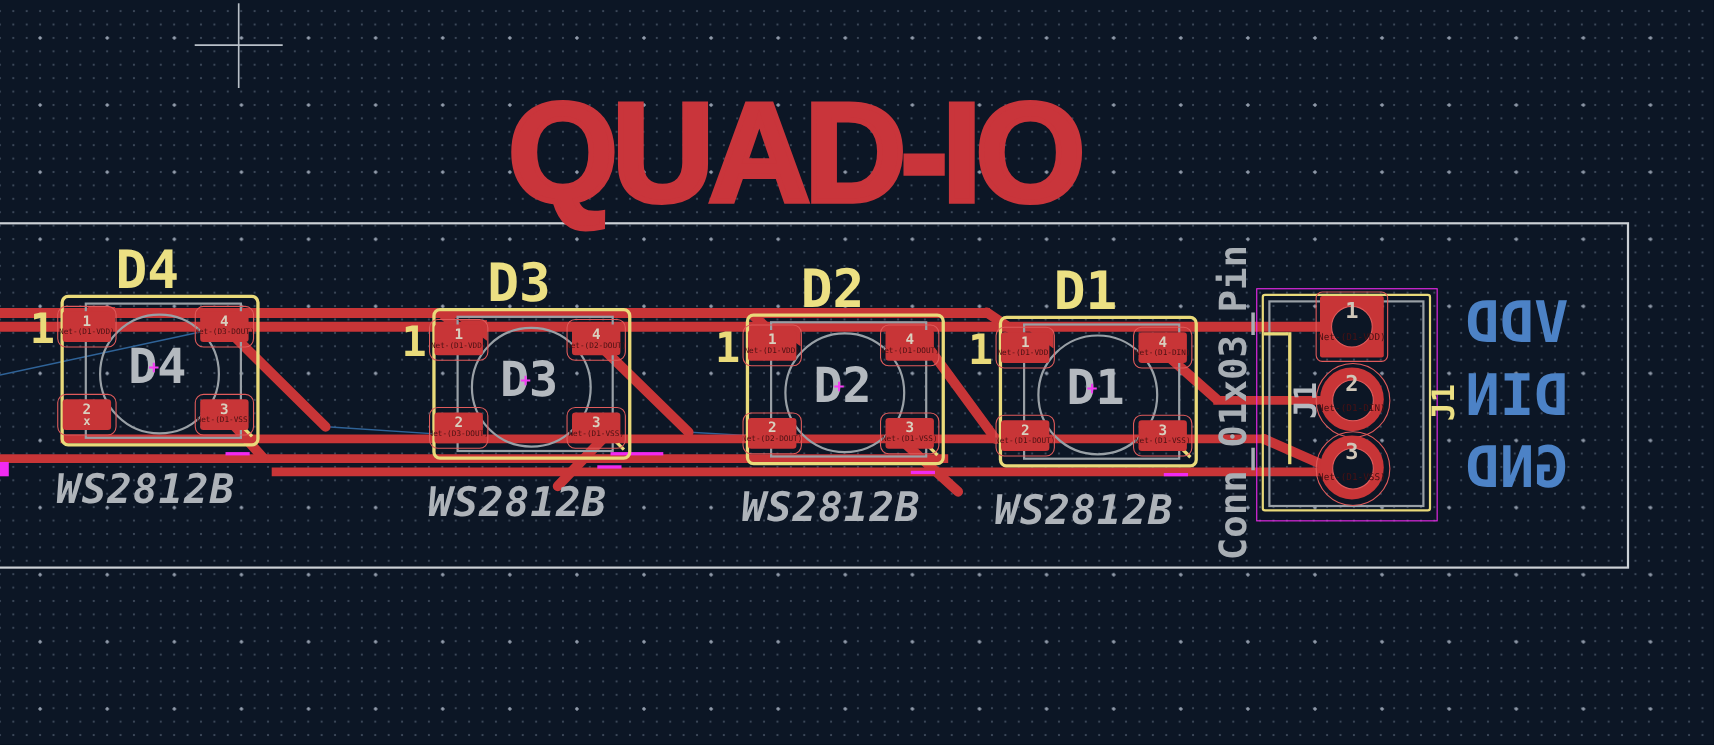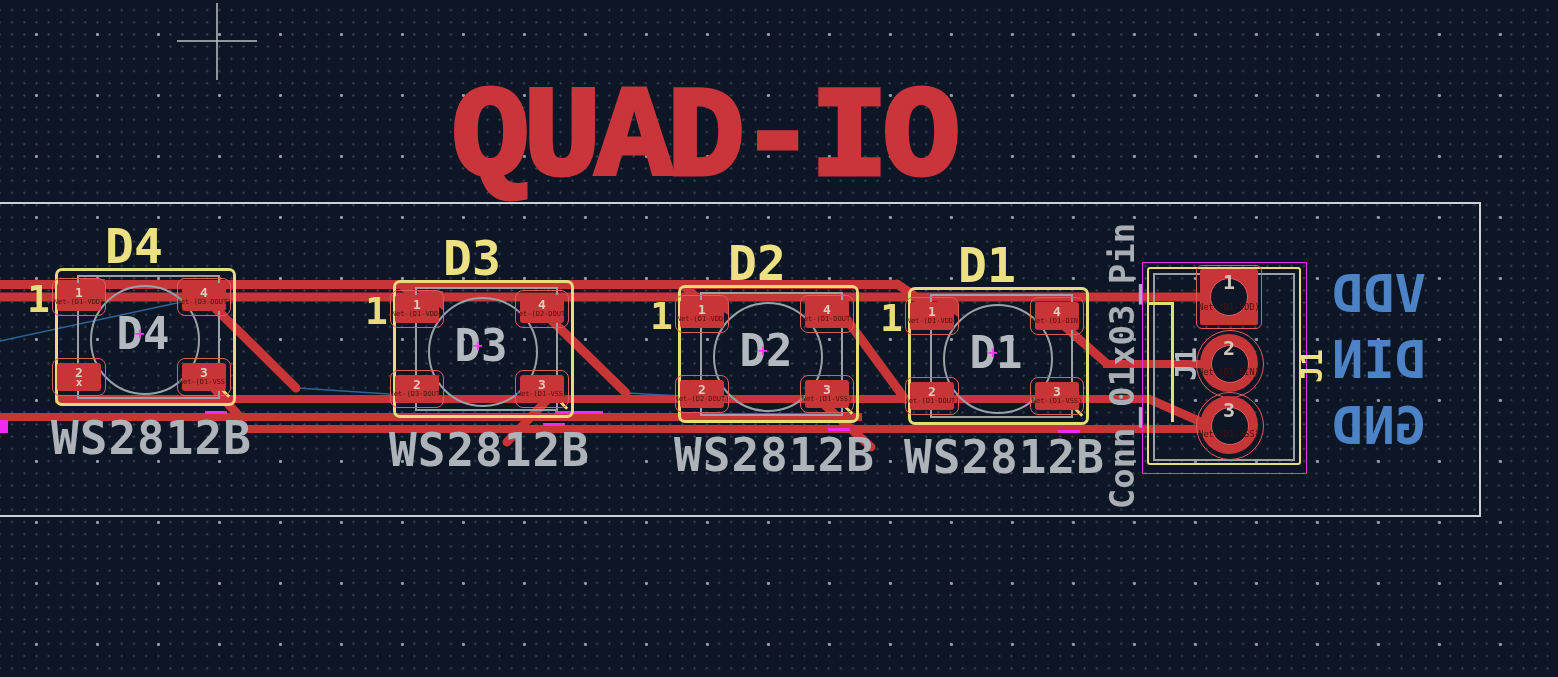--- a/index.html
+++ b/index.html
@@ -9,22 +9,22 @@
     background-image:
       radial-gradient(circle, rgba(165,175,190,.85) 0 1.2px, transparent 1.9px),
       radial-gradient(circle, rgba(115,130,150,.45) 0 .8px, transparent 1.4px);
     background-size:61px 61px, 12.2px 12.2px;
     background-position:6px 4px, 6px 4px;
     font-family:"DejaVu Sans Mono", monospace;
   }
   #overlay{position:absolute;left:0;top:0;z-index:1;}
   
   .title{
-    position:absolute;left:452px;top:76px;z-index:6;
-    font-family:Liberation Mono, monospace;
+    position:absolute;left:462px;top:76px;z-index:6;
+    font-family:Liberation Sans, sans-serif;
     font-weight:bold;font-size:128px;letter-spacing:-5px;
     color:#c9353b;-webkit-text-stroke:5px #c9353b;line-height:1;
   }
   
   .led{position:absolute;width:175px;height:132px;z-index:3;}
   .silk{position:absolute;left:0;top:0;width:175px;height:132px;
     border:3px solid #e9da7a;border-radius:7px;}
   .fab{position:absolute;left:22px;top:7px;width:139px;height:120px;
     border:2px solid #99a0a6;}
   .circ{position:absolute;left:35px;top:17px;width:106px;height:106px;
@@ -41,22 +41,22 @@
     outline:1.5px solid #e05b5b;outline-offset:4px;
     display:flex;flex-direction:column;align-items:center;justify-content:center;}
   .p1{left:2px;top:15px}.p4{left:127px;top:15px}.p2{left:2px;top:95px}.p3{left:127px;top:95px}
   .pn{font-size:13px;font-weight:bold;color:#d9d0bf;line-height:11px;}
   .net{font-size:7px;color:#4a1113;line-height:9px;white-space:nowrap;}
   .net.nonet{font-size:11px;font-weight:bold;color:#d9d0bf;}
   .pin1lbl{position:absolute;left:-28px;top:12px;font-size:38px;font-weight:bold;
     color:#e9da7a;line-height:1;}
   .refy{position:absolute;left:50px;top:-46px;font-size:48px;font-weight:bold;
     color:#ece083;line-height:1;}
-  .val{position:absolute;left:-4px;top:147px;font-size:46px;font-weight:bold;
-    color:#aeb3b9;letter-spacing:1px;line-height:1;}
+  .val{position:absolute;left:-4px;top:158px;font-size:37px;font-weight:bold;
+    color:#aeb3b9;letter-spacing:1px;line-height:1;font-style:italic;}
   
   #j1{position:absolute;left:1142px;top:262px;width:165px;height:212px;z-index:3;}
   .court{position:absolute;left:0;top:0;width:163px;height:210px;border:1.5px solid #f12af1;}
   .jsilk{position:absolute;left:5px;top:5px;width:150px;height:194px;
     border:2.5px solid #e9da7a;border-radius:3px;}
   .jfab{position:absolute;left:11px;top:11px;width:138px;height:184px;border:2px solid #99a0a6;}
   .jpin1v{position:absolute;left:29px;top:40px;width:2.5px;height:120px;background:#e9da7a;}
   .jpin1h{position:absolute;left:7px;top:40px;width:22px;height:2.5px;background:#e9da7a;}
   .jrefg{position:absolute;left:14px;top:89px;width:60px;height:26px;transform:rotate(-90deg);
     font-size:28px;font-weight:bold;color:#b4b9bf;text-align:center;line-height:1;}

